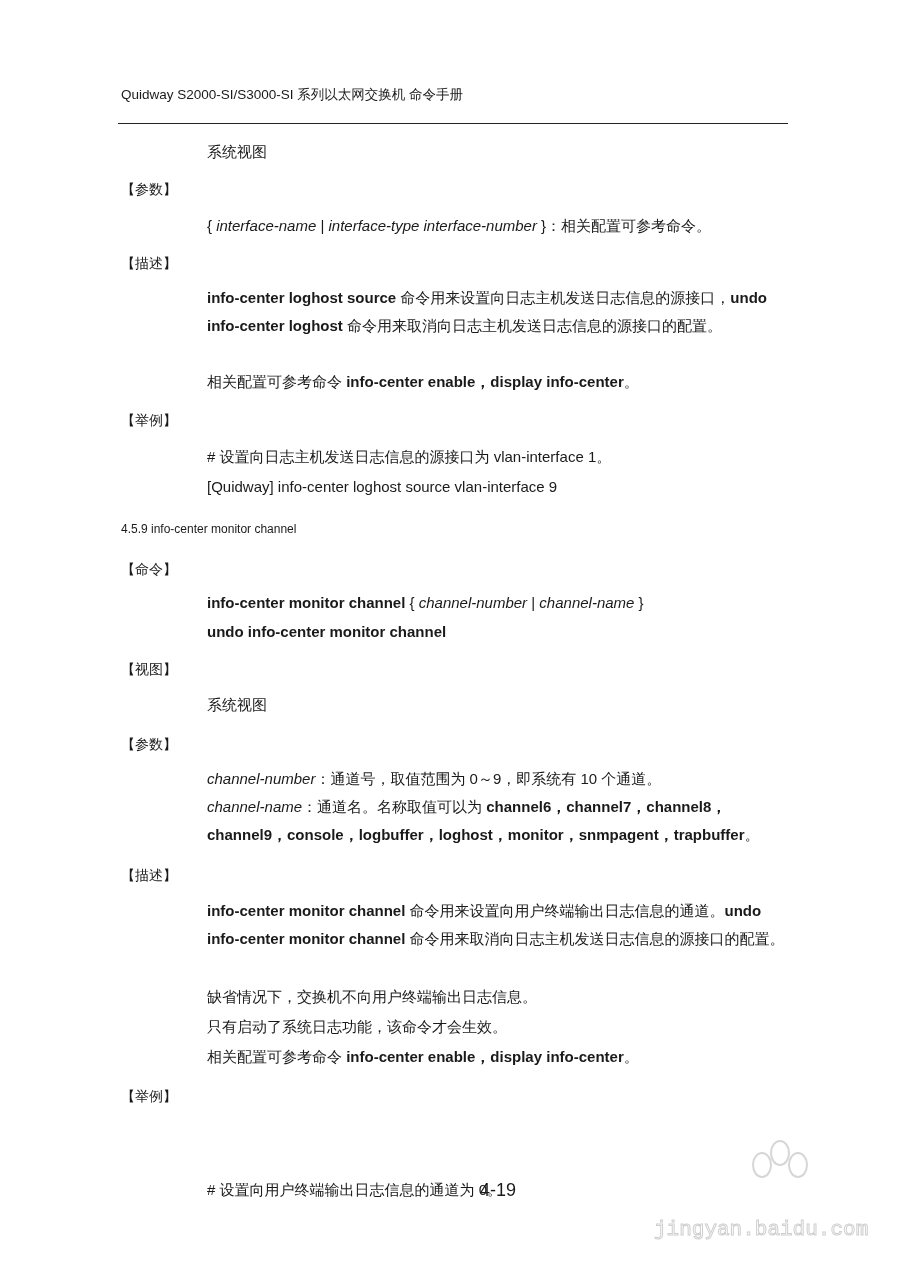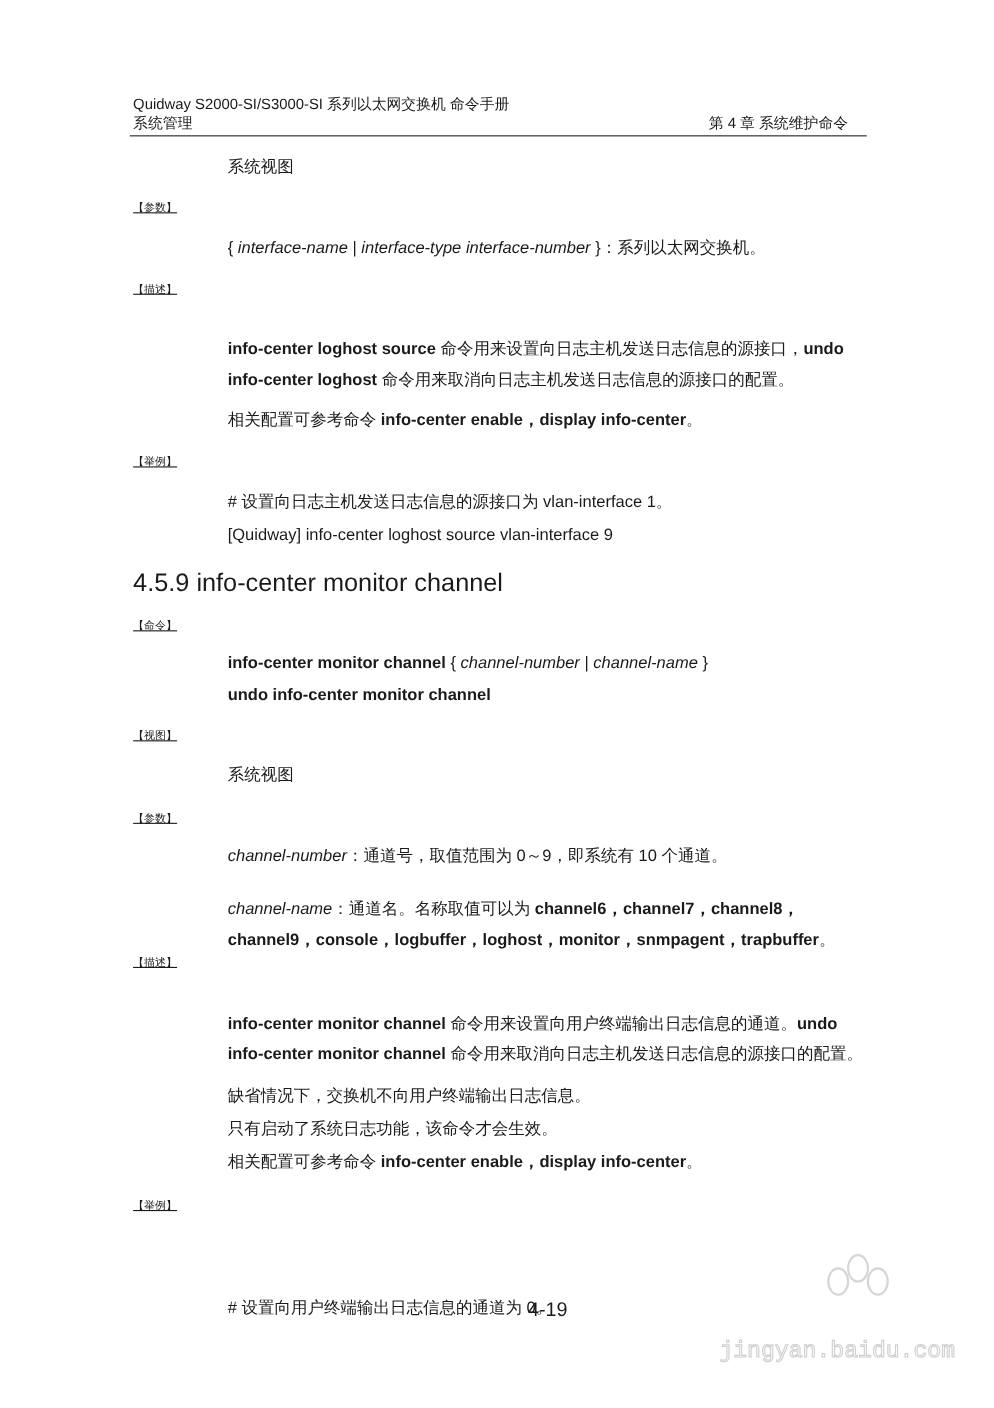--- a/index.html
+++ b/index.html
@@ -2,49 +2,45 @@
 <html><head>
   <meta charset="utf-8">
   <style>
     html, body { margin: 0; padding: 0; background: #ffffff; }
     body { width: 904px; height: 1280px; position: relative; overflow: hidden;
            font-family: "Liberation Sans", "DejaVu Sans", sans-serif; color: #1a1a1a; }
     .hdr { position: absolute; left: 121px; right: 133px; top: 86px; font-size: 13.5px; line-height: 17px; }
     .hdr .row2 { display: flex; justify-content: space-between; }
     .hdr-line { position: absolute; left: 118px; right: 116px; top: 123px; height: 0; border-top: 1.6px solid #222; }
     .p { position: absolute; left: 207px; font-size: 15px; line-height: 19px; white-space: nowrap; }
-    .p.wrap { white-space: normal; width: 580px; line-height: 28px; margin-top: 20px; }
-    .lbl { position: absolute; left: 121px; font-size: 10px; line-height: 19px; text-decoration: underline; }
-    .sec { position: absolute; left: 121px; font-size: 23px; line-height: 22px; text-align: center; }
+    .p.wrap { white-space: normal; width: 580px; line-height: 28px; }
+    .lbl { position: absolute; left: 121px; font-size: 14px; line-height: 19px; }
+    .sec { position: absolute; left: 121px; font-size: 12px; line-height: 22px; text-align: center; }
     b { font-weight: bold; }
     i { font-style: italic; }
     .pg { position: absolute; left: 438px; top: 1180px; font-size: 18px; margin-left: 42px; }
     .wm { position: absolute; left: 640px; top: 1140px; width: 220px; height: 120px; color: #d4d4d4; }
     .wm .brand { position: absolute; left: 10px; top: 22px; font-size: 40px; font-weight: bold; letter-spacing: 1px;
                  color: #fff; -webkit-text-stroke: 1.5px #cfcfcf; }
     .wm .url { position: absolute; left: 14px; top: 78px; font-size: 21px; color: #fff; font-family: Liberation Mono, monospace; -webkit-text-stroke: 1px #cfcfcf; }
     .paw { position: absolute; border: 2px solid #d6d6d6; border-radius: 50%; background: #fff; }
   </style>
 </head>
 <body>
 
 <div class="hdr">
   <div>Quidway S2000-SI/S3000-SI 系列以太网交换机  命令手册</div>
-  <div class="row2">
-    <span>系统管理</span>
-    <span>第 4 章  系统维护命令</span>
-  </div>
 </div>
 <div class="hdr-line"></div>
 
 <div class="p" style="top:142px">系统视图</div>
 
 <div class="lbl" style="top:180px">【参数】</div>
 <div class="p" style="top:216px">
-  <span>{ </span><i>interface-name</i><span> | </span><i>interface-type interface-number</i><span> }</span><span>：系列以太网交换机。</span>
+  <span>{ </span><i>interface-name</i><span> | </span><i>interface-type interface-number</i><span> }</span><span>：相关配置可参考命令。</span>
 </div>
 
 <div class="lbl" style="top:254px">【描述】</div>
 <div class="p wrap" style="top:284px">
   <b>info-center  loghost  source</b><span> 命令用来设置向日志主机发送日志信息的源接口，</span><b>undo  info-center  loghost</b><span> 命令用来取消向日志主机发送日志信息的源接口的配置。</span>
 </div>
 <div class="p" style="top:372px">
   <span>相关配置可参考命令 </span><b>info-center enable，display info-center</b><span>。</span>
 </div>
 

